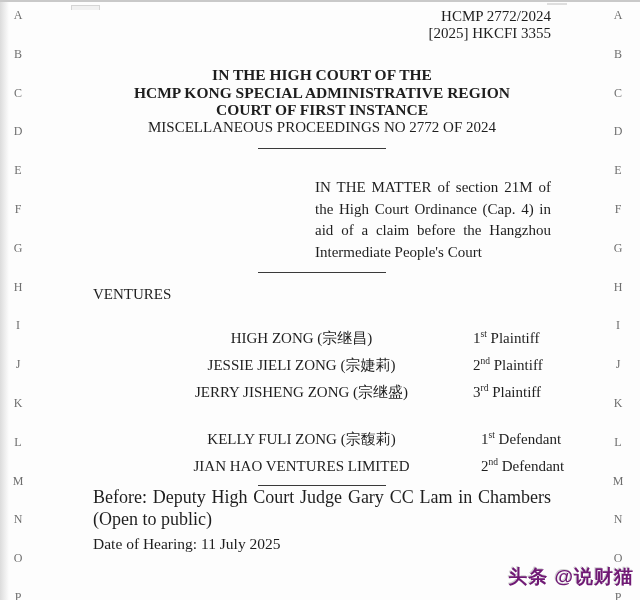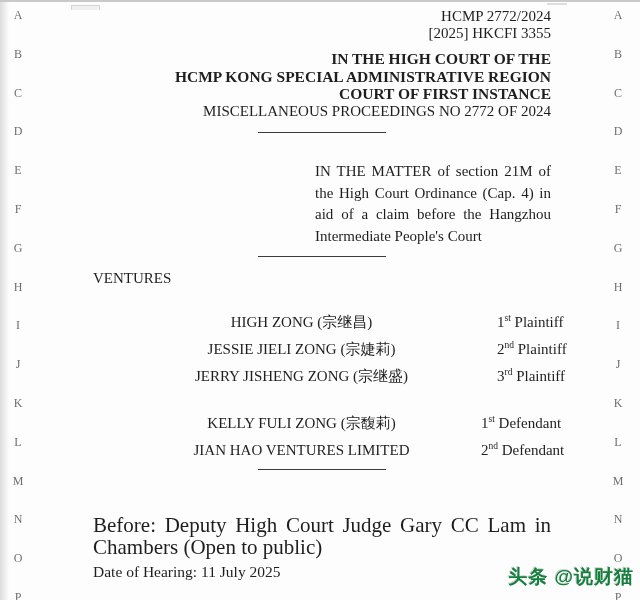--- a/index.html
+++ b/index.html
@@ -23,48 +23,48 @@
   .margin-col.left  { left:10px; }
   .margin-col.right { left:610px; }
   .margin-letter {
     position:absolute; left:0; width:16px; text-align:center;
     font-size:12px; line-height:14px; color:#6f6f6f;
   }
 
   .doc { position:absolute; left:93px; top:0; width:458px; font-size:15px; }
 
   .header-right { margin-top:6px; text-align:right; line-height:17px; }
-  .court-title  { margin-top:8px; text-align:right; line-height:17.5px; }
+  .court-title  { margin-top:24px; text-align:center; line-height:17.5px; }
   .court-title .bold { font-weight:bold; font-size:15.5px; }
 
   .divider { width:128px; margin:0 auto; border-top:1.6px solid #3a3a3a; height:0; }
   .divider.d1 { margin-top:12px; }
   .divider.d2 { margin-top:9px; }
   .divider.d3 { margin-top:5px; }
 
   .matter {
     margin-top:28px; margin-left:222px; width:236px;
     text-align:justify; line-height:21.5px;
   }
 
   .between { margin-top:12px; line-height:19px; }
 
   .party-group.plaintiffs { margin-top:21px; }
   .party-group.defendants { margin-top:20px; }
   .party-row { position:relative; height:27px; line-height:27px; }
   .party-name { width:417px; text-align:center; white-space:nowrap; }
   .party-role { position:absolute; top:0; white-space:nowrap; }
-  .party-role.col-p { left:404px; }
+  .party-role.col-p { left:380px; }
   .party-role.col-d { left:388px; }
   .party-role sup { font-size:9.5px; line-height:0; }
 
   .and-label { margin-top:10px; text-align:center; line-height:19px; width:430px; }
 
   .before-line {
-    margin-top:44px; text-align:justify; line-height:22px; font-size:21px;
+    text-align:justify; line-height:22px; font-size:18px;
   }
   .date-line { margin-top:3px; line-height:22px; font-size:15.5px; }
 
   .watermark {
     position:absolute; right:6px; top:562px; width:200px; text-align:right;
     font-family:"Liberation Sans", sans-serif; font-weight:bold;
     font-size:19px; letter-spacing:1px;
     text-shadow:1px 1px 0 #ffffff, -1px -1px 0 #cfcfcf;
   }
 </style>
@@ -161,14 +161,14 @@
         <div class="party-role col-d"><span>2</span><sup>nd</sup> <span>Defendant</span></div>
       </div>
     </div>
 
     <div class="divider d3"></div>
 
     <div class="before-line">Before: Deputy High Court Judge Gary CC Lam in Chambers (Open to public)</div>
     <div class="date-line">Date of Hearing: 11 July 2025</div>
   </div>
 
-  <div class="watermark" style="color: #15803d;">头条 @说财猫</div>
+  <div class="watermark" style="color: #701a75;">头条 @说财猫</div>
 </div>
 
 </body></html>

